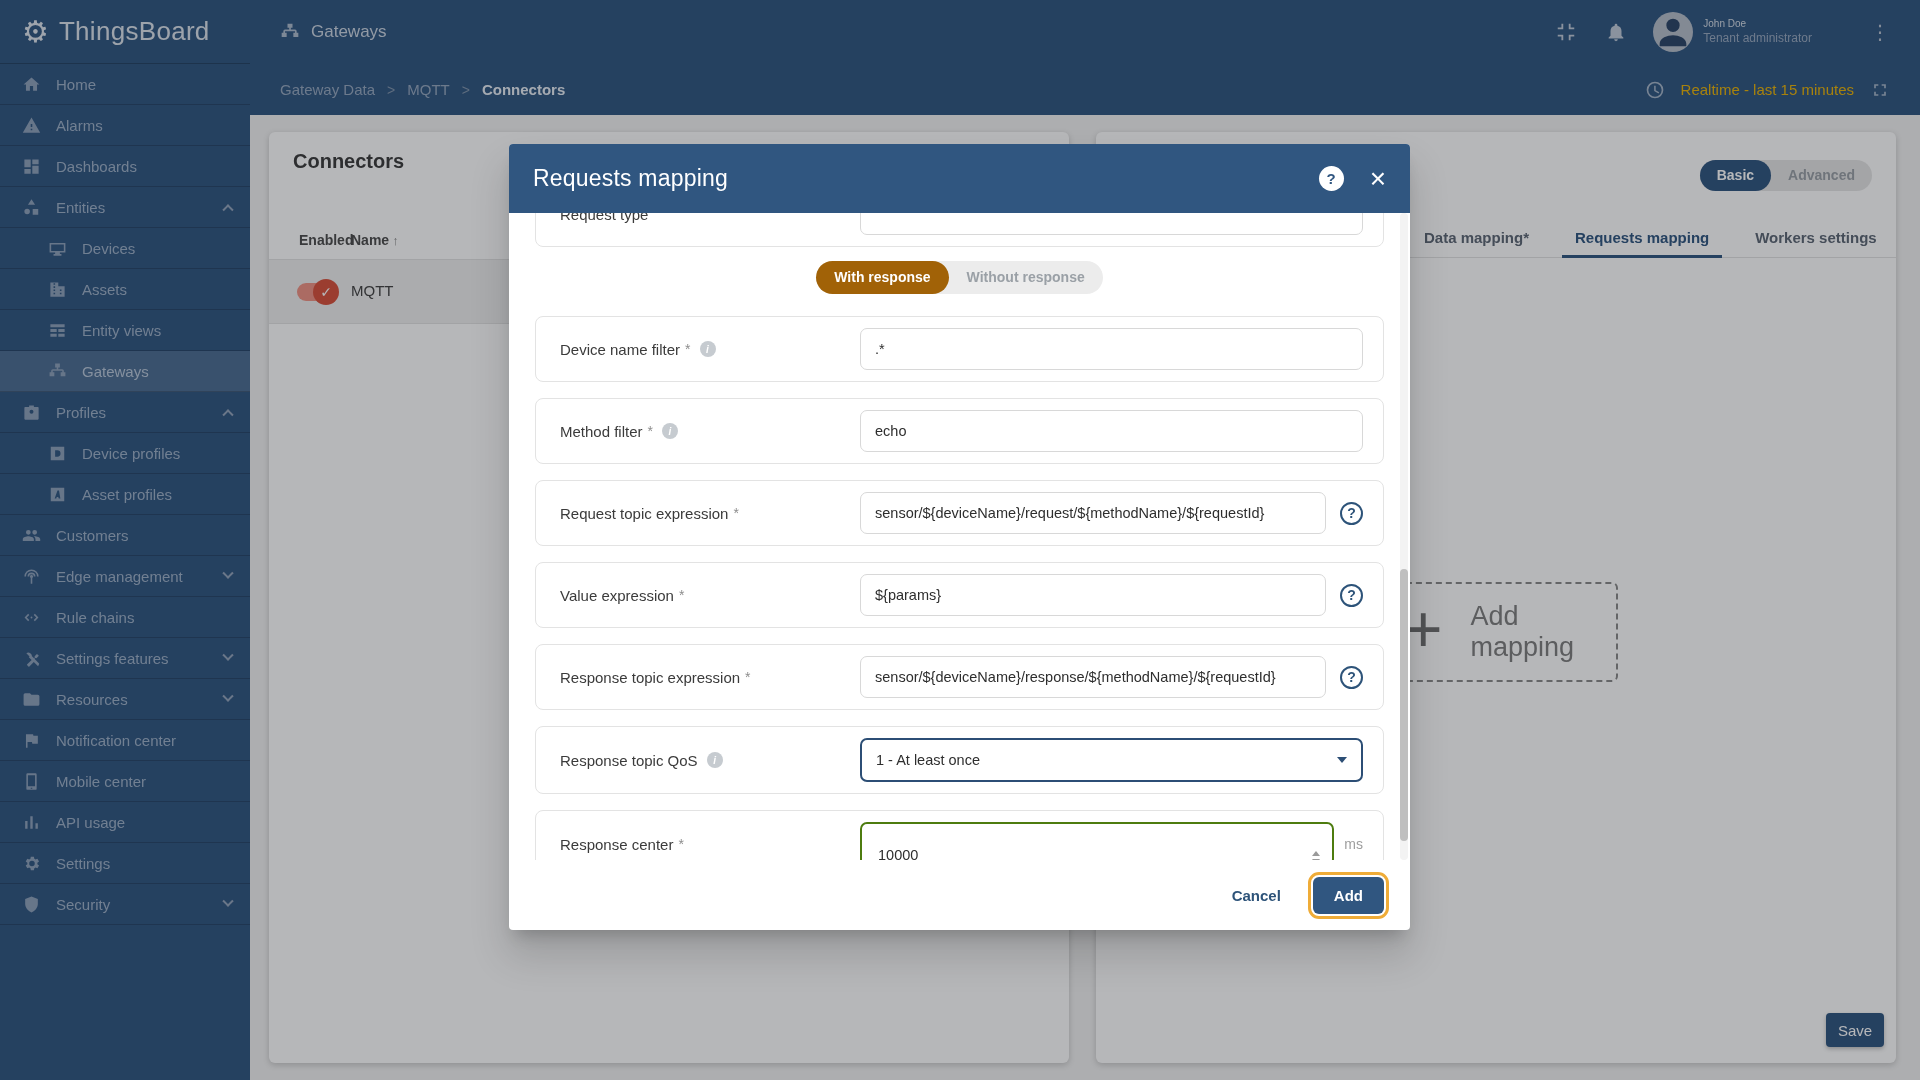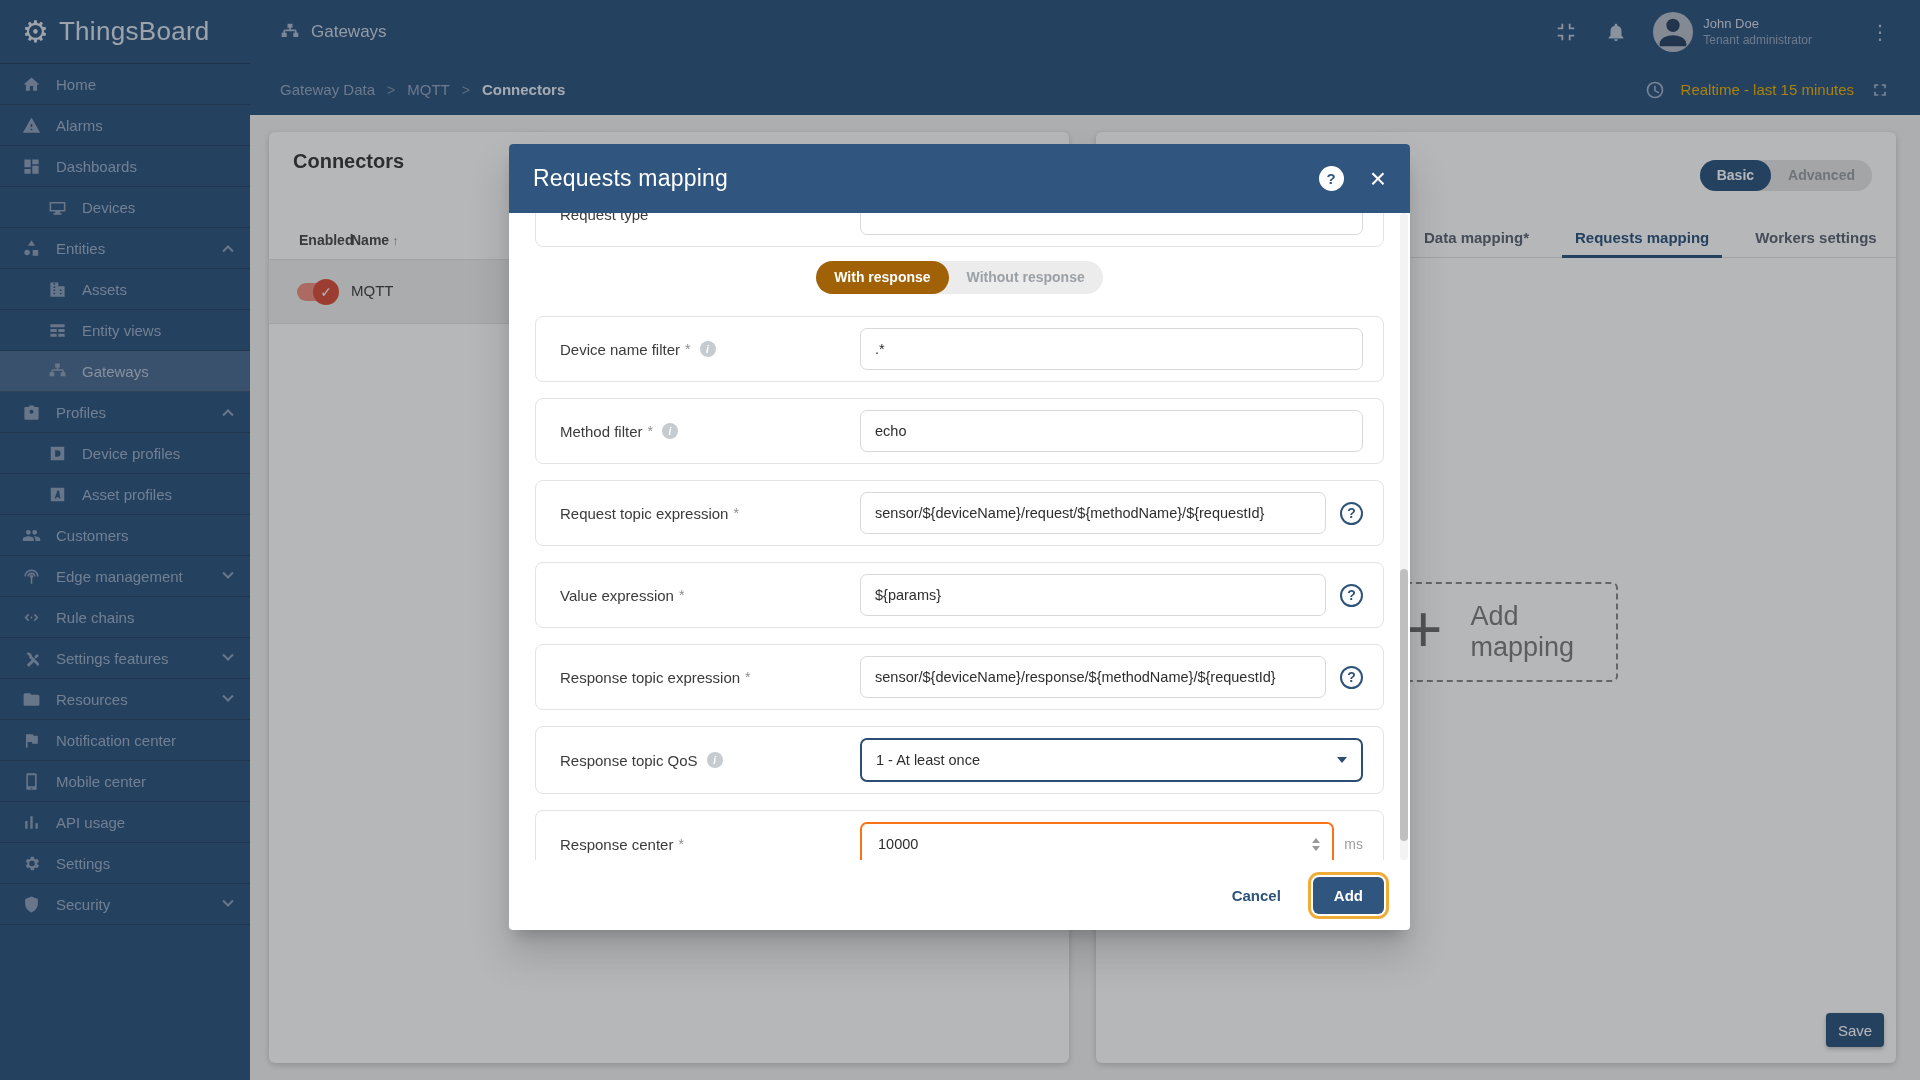--- a/index.html
+++ b/index.html
@@ -28,21 +28,21 @@
           display:flex;align-items:center;padding:0 30px;z-index:9;}
   .tb-title{display:flex;align-items:center;gap:11px;color:#ccd6e2;font-size:17px;font-weight:500;}
   .tb-ic{width:20px;height:20px;fill:#aebccd;}
   .tb-right{margin-left:auto;display:flex;align-items:center;}
   .tb-btn{background:none;border:none;padding:0;cursor:pointer;display:flex;align-items:center;}
   .ic24{width:22px;height:22px;fill:#c0cbd8;}
   .avatar{width:40px;height:40px;border-radius:50%;background:#b6bfcb;display:flex;align-items:center;
           justify-content:center;overflow:hidden;margin-left:26px;cursor:pointer;}
   .avatar svg{width:40px;height:40px;fill:#2c4668;}
   .userblock{margin-left:10px;line-height:1.25;cursor:pointer;}
-  .user-name{font-size:13px;color:#d5dde6;}
+  .user-name{font-size:10px;color:#d5dde6;}
   .user-role{font-size:12px;color:#98a9bf;}
   .dots{margin-left:58px;color:#b7c2d0;font-size:20px;cursor:pointer;line-height:1;}
   .gap28{margin-left:28px;}
   .crumbbar{position:absolute;left:250px;top:64px;right:0;height:51px;background:#305680;
             display:flex;align-items:center;padding:0 30px;z-index:9;}
   .crumb{font-size:15px;color:#96a8bf;cursor:pointer;}
   .crumb.current{color:#e7edf4;font-weight:700;cursor:default;}
   .crumb-sep{color:#8195ac;font-size:14px;margin:0 12px;}
   .cb-right{margin-left:auto;display:flex;align-items:center;gap:16px;}
   .tw-label{color:#eab308;font-size:15px;}
@@ -109,21 +109,21 @@
          font-size:14px;font-weight:700;display:flex;align-items:center;justify-content:center;
          margin-left:14px;cursor:pointer;}
   .toggle-row{display:flex;justify-content:center;margin:10px 0 22px;}
   .resp-toggle{display:inline-flex;background:#ececec;border-radius:17px;height:33px;align-items:center;}
   .seg{padding:0 18px;line-height:33px;border-radius:17px;font-size:14px;font-weight:600;color:#9aa0a6;cursor:pointer;}
   .seg.active{background:#a16207;color:#fff;}
   .fselect{flex:1;height:44px;border:2px solid #2c4e75;border-radius:7px;padding:0 14px;display:flex;
            align-items:center;justify-content:space-between;font-size:14.5px;color:#2e2e2e;cursor:pointer;}
   .caret{width:0;height:0;border-left:5px solid transparent;border-right:5px solid transparent;
          border-top:6px solid #2c4e75;}
-  .fnumber{flex:1;height:44px;border:2px solid #f97316;border-radius:7px;display:flex;align-items:center;
+  .fnumber{flex:1;height:44px;border:2px solid #4d7c0f;border-radius:7px;display:flex;align-items:flex-end;
            padding:0 10px 0 14px;min-width:0;}
   .fnumber input{flex:1;border:none;outline:none;font-size:14.5px;color:#2e2e2e;font-family:inherit;min-width:0;}
   .spin{display:flex;flex-direction:column;gap:3px;align-items:center;cursor:pointer;padding:0 2px;}
   .sp-up{width:0;height:0;border-left:4px solid transparent;border-right:4px solid transparent;
          border-bottom:5px solid #9a9a9a;}
   .sp-dn{width:0;height:0;border-left:4px solid transparent;border-right:4px solid transparent;
          border-top:5px solid #9a9a9a;}
   .ms{flex:none;color:#9e9e9e;font-size:14px;margin-left:10px;}
   .m-scroll{position:absolute;right:2px;top:0;bottom:0;width:8px;background:#f3f3f3;border-radius:4px;}
   .m-thumb{position:absolute;left:0;width:8px;top:55%;height:42%;background:#bfbfbf;border-radius:4px;cursor:pointer;}
@@ -156,32 +156,32 @@
             <path d="M1 21h22L12 2 1 21zm12-3h-2v-2h2v2zm0-4h-2v-4h2v4z"></path>
           </svg>
           <span class="sb-label">Alarms</span>
         </div>
         <div class="sb-item">
           <svg viewBox="0 0 24 24" class="sb-ic">
             <path d="M3 13h8V3H3v10zm0 8h8v-6H3v6zm10 0h8V11h-8v10zm0-18v6h8V3h-8z"></path>
           </svg>
           <span class="sb-label">Dashboards</span>
         </div>
-        <div class="sb-item sub">
-          <svg viewBox="0 0 24 24" class="sb-ic">
-            <path d="M2 5h20v12h-7v2h2v2H7v-2h2v-2H2V5zm2 2v8h16V7H4z"></path>
-          </svg>
-          <span class="sb-label">Devices</span>
-        </div>
         <div class="sb-item">
           <svg viewBox="0 0 24 24" class="sb-ic">
             <path d="M12 1.5l4.5 7h-9l4.5-7zM6.5 13.5a3.5 3.5 0 100 7 3.5 3.5 0 000-7zM13.5 14h7v7h-7v-7z"></path>
           </svg>
           <span class="sb-label">Entities</span>
           <span class="chev up"></span>
+        </div>
+        <div class="sb-item sub">
+          <svg viewBox="0 0 24 24" class="sb-ic">
+            <path d="M2 5h20v12h-7v2h2v2H7v-2h2v-2H2V5zm2 2v8h16V7H4z"></path>
+          </svg>
+          <span class="sb-label">Devices</span>
         </div>
         <div class="sb-item sub">
           <svg viewBox="0 0 24 24" class="sb-ic">
             <path d="M3 21V3h10v5h8v13H3zm4-3h2v-2H7v2zm0-4h2v-2H7v2zm0-4h2V8H7v2zm0-4h2V4H7v2zm8 12h2v-2h-2v2zm0-4h2v-2h-2v2z"></path>
           </svg>
           <span class="sb-label">Assets</span>
         </div>
         <div class="sb-item sub">
           <svg viewBox="0 0 24 24" class="sb-ic">
             <path d="M3 4h18v4H3V4zm0 6h8v4H3v-4zm10 0h8v4h-8v-4zm-10 6h8v4H3v-4zm10 0h8v4h-8v-4z"></path>

